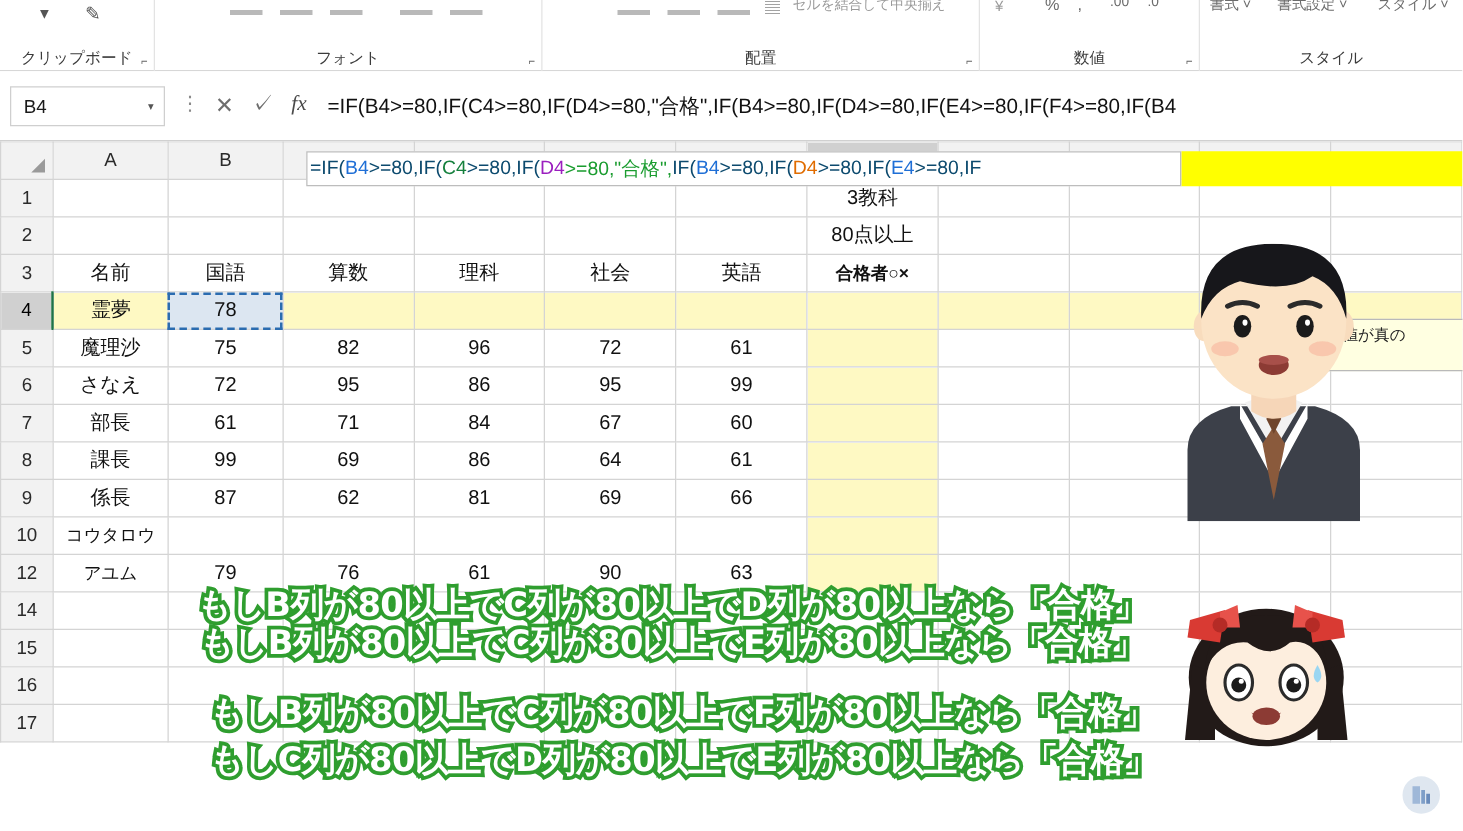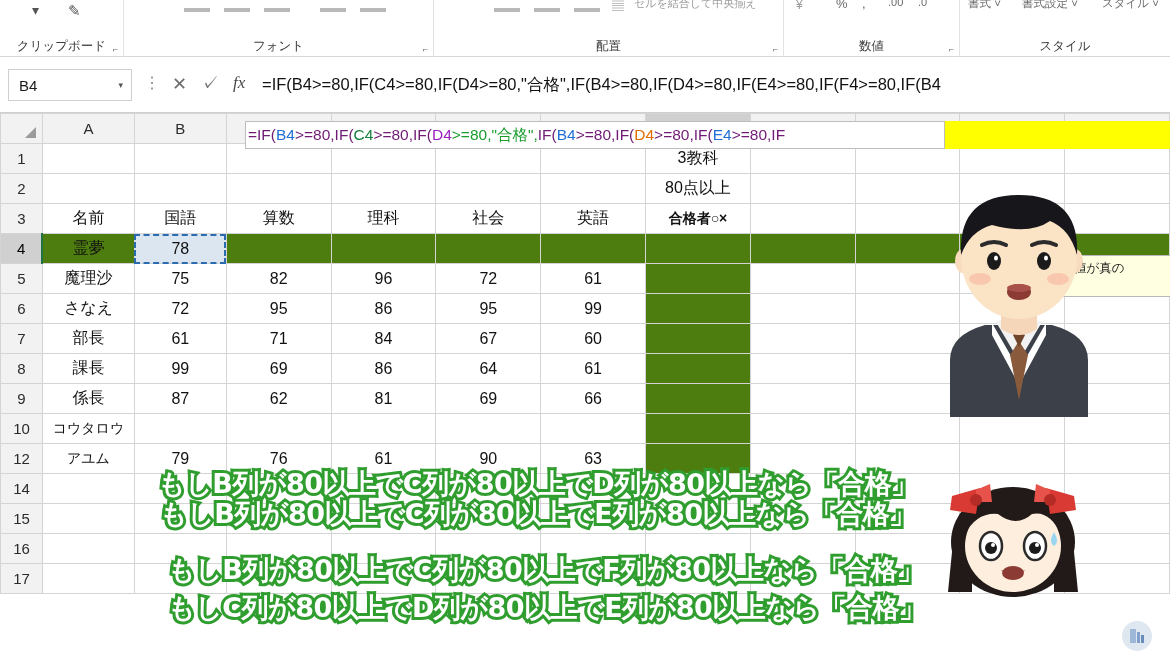--- a/index.html
+++ b/index.html
@@ -131,21 +131,21 @@
     font-size: 15px;
     width: 42px;
     border: 1px solid #cccccc;
   }
   th.rowhead.sel {
     background: #d0d0d0;
     color: #000;
     border-right: 2px solid #217346;
   }
   td.cell { background: #ffffff; }
-  td.yellow { background: #4d7c0f; }
+  td.yellow { background: #fef9c3; }
   td.active {
     background: #dce6f1;
     outline: 2px dashed #2b6cb0;
     outline-offset: -2px;
   }
   .corner-tri {
     display: block; width: 0; height: 0;
     border-left: 11px solid transparent;
     border-bottom: 11px solid #9a9a9a;
     margin: 8px 0 0 24px;
@@ -178,21 +178,21 @@
     white-space: nowrap;
     overflow: hidden;
     z-index: 7;
     width: 700px;
   }
   .incell-edit span { white-space: pre; }
   .t-blue { color: #1f6fd6; }
   .t-red { color: #15803d; }
   .t-purple { color: #9b1fbf; }
   .t-green { color: #1a9c2f; }
-  .t-black { color: #701a75; }
+  .t-black { color: #0c4a6e; }
   .t-orange { color: #e06c00; }
 
   
   .row4-tail {
     position: absolute;
     left: 945px; top: 121px; width: 225px; height: 28px;
     background: #ffff00;
     z-index: 6;
   }
 

